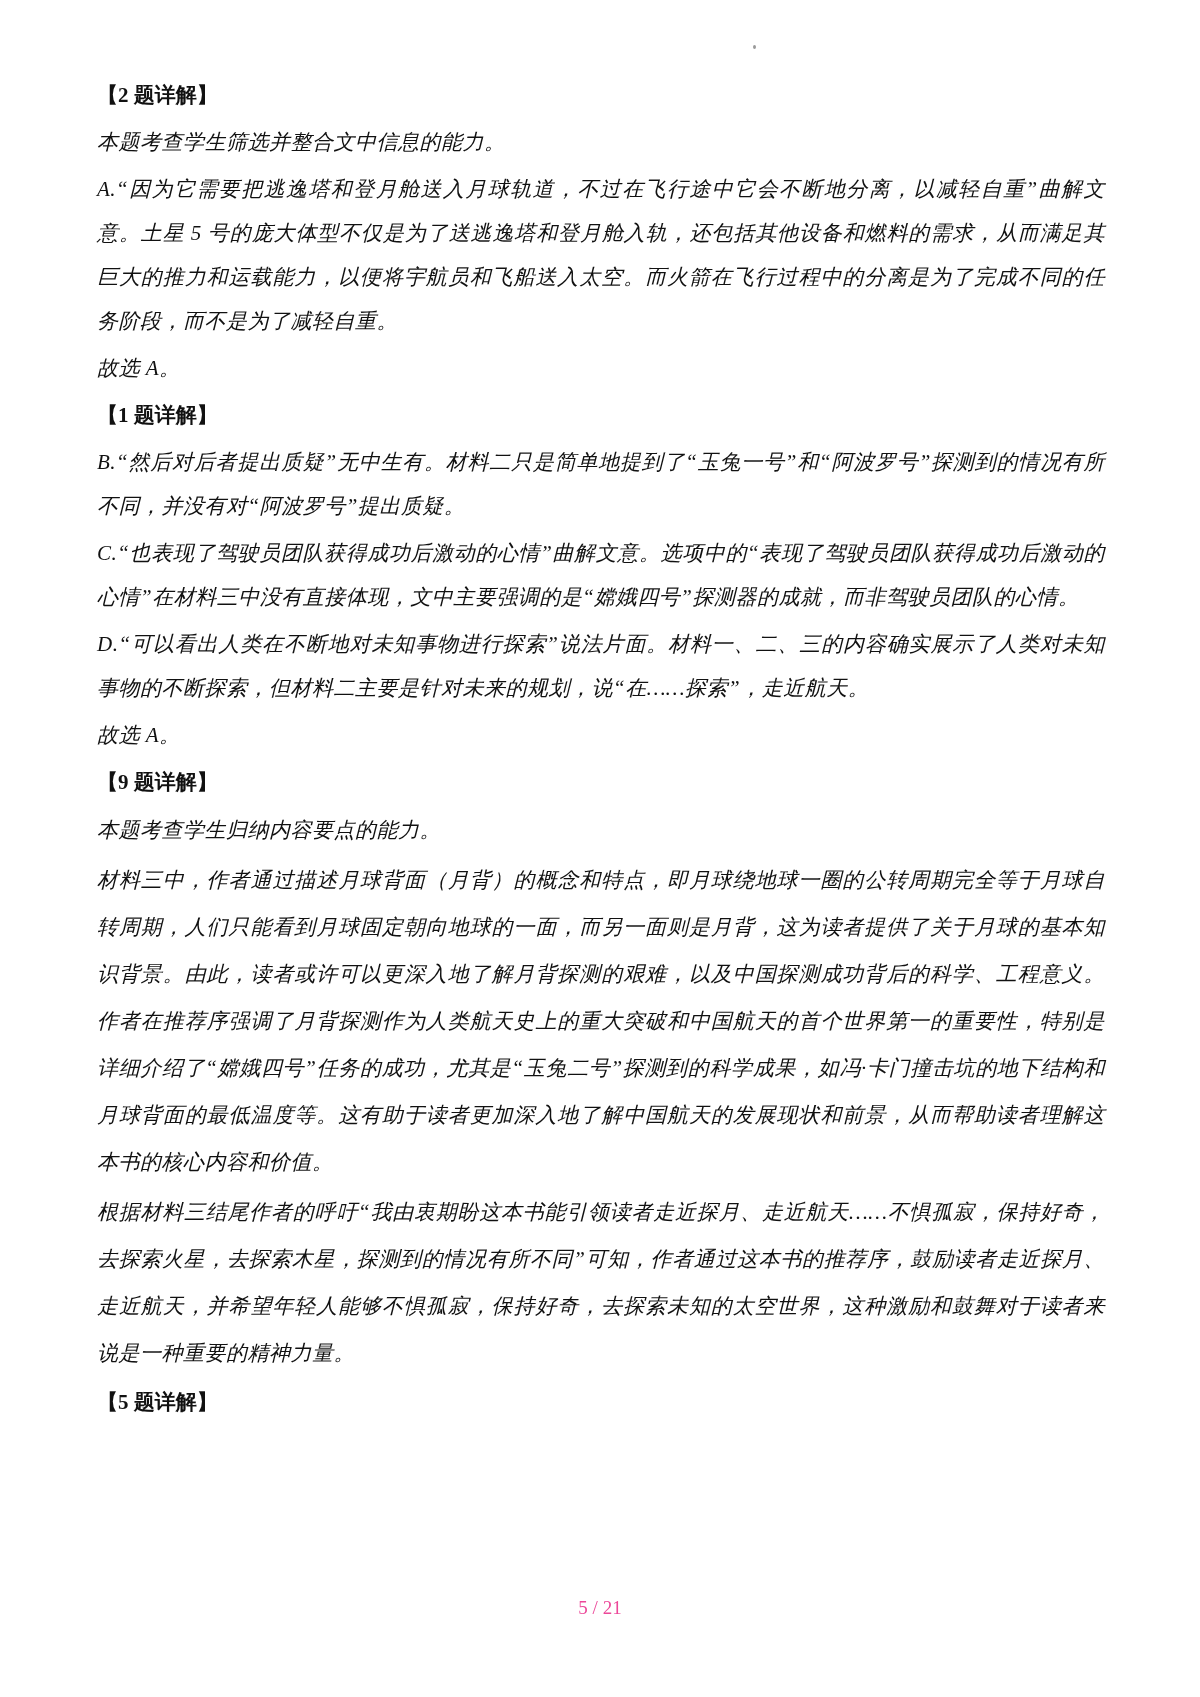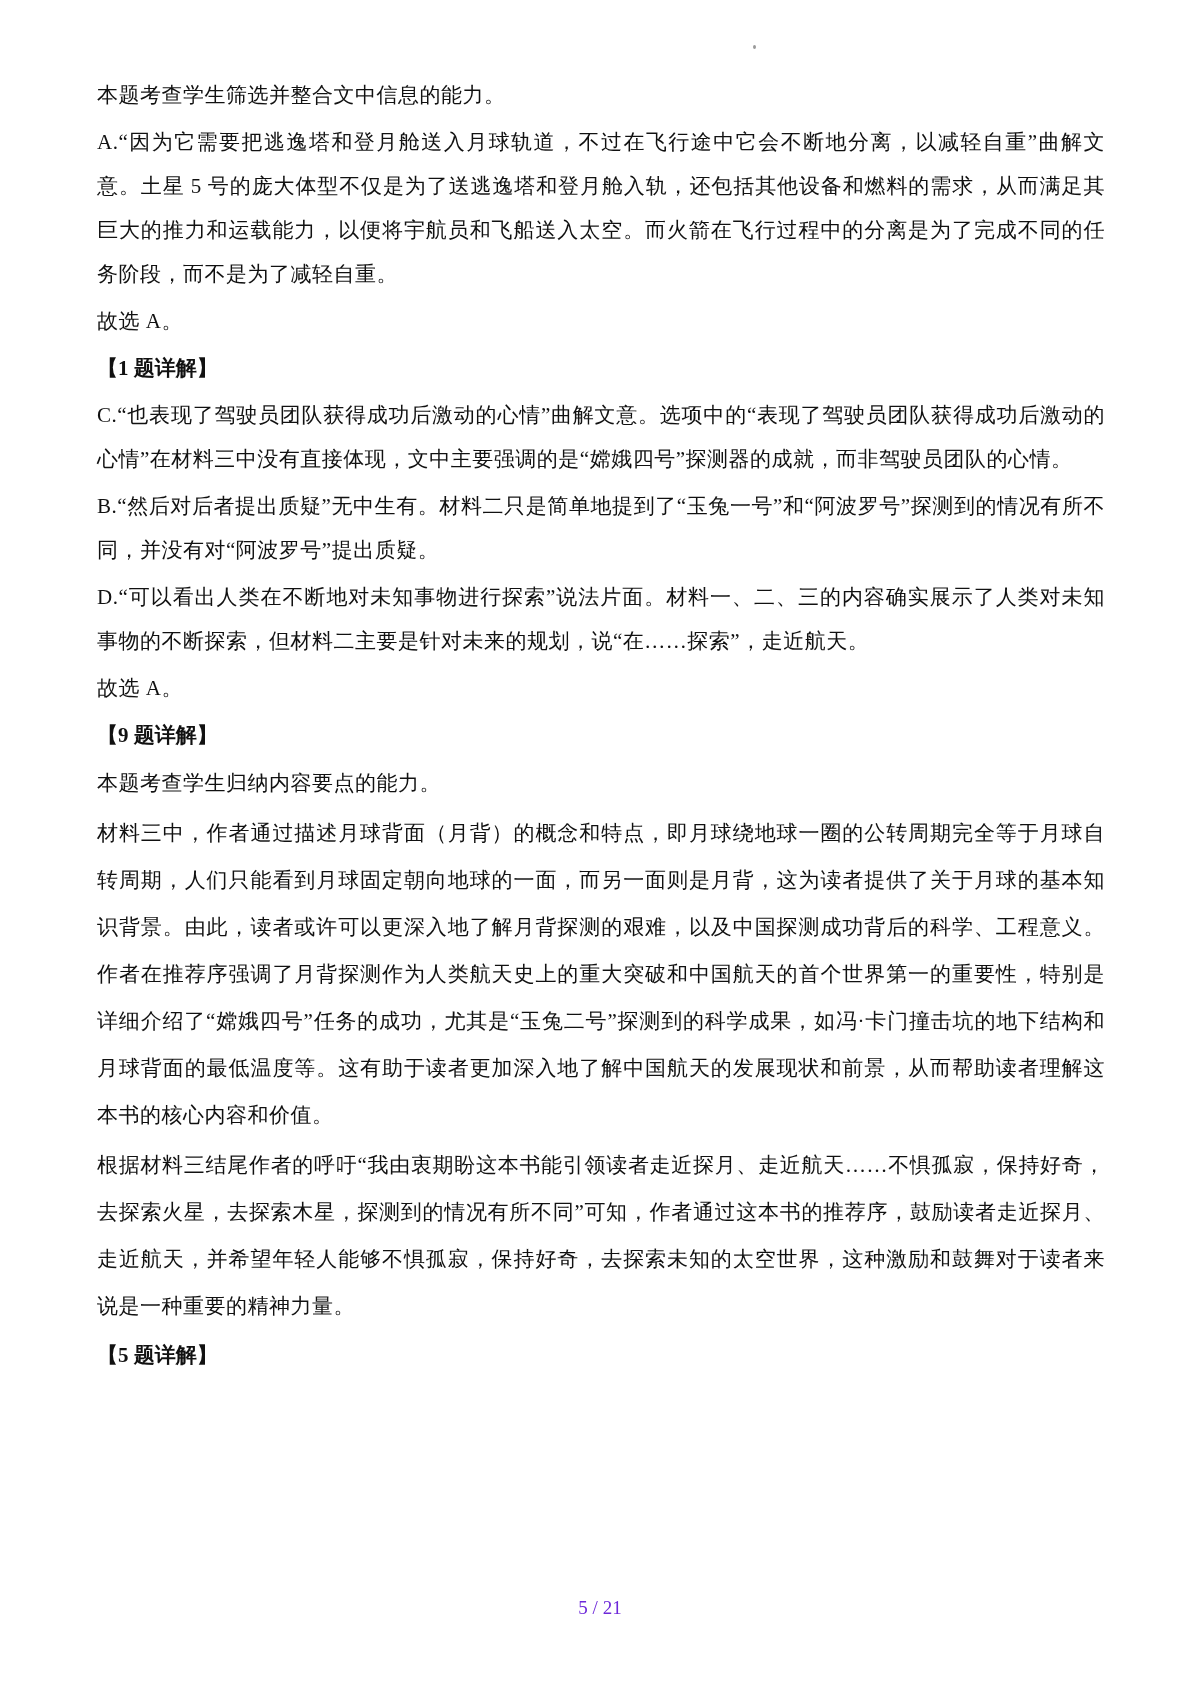--- a/index.html
+++ b/index.html
@@ -29,32 +29,33 @@
     margin: 0 0 3px 0;
     white-space: nowrap;
   }
   .para {
     font-size: 21px;
     line-height: 44px;
     margin: 0 0 3px 0;
     text-align: justify;
     text-justify: inter-ideograph;
     letter-spacing: 0.5px;
+    font-style: italic;
   }
   .section-q4 .para {
     line-height: 47px;
   }
   .footer {
     position: absolute;
     top: 1597px;
     left: 0;
     width: 100%;
     text-align: center;
     font-size: 19px;
-    color: #6d28d9;
+    color: #ec4899;
   }
   .artifact-dot {
     position: absolute;
     left: 753px;
     top: 45px;
     width: 3px;
     height: 4px;
     background: #9a9a9a;
     border-radius: 50%;
   }
@@ -62,29 +63,30 @@
 </head>
 <body>
 
 <div class="doc">
 
   <span class="artifact-dot"></span>
 
   <div class="content">
 
     <section class="section-q2">
+      <h2 class="heading">【2 题详解】</h2>
       <p class="para">本题考查学生筛选并整合文中信息的能力。</p>
       <p class="para">A.“因为它需要把逃逸塔和登月舱送入月球轨道，不过在飞行途中它会不断地分离，以减轻自重”曲解文意。土星 5 号的庞大体型不仅是为了送逃逸塔和登月舱入轨，还包括其他设备和燃料的需求，从而满足其巨大的推力和运载能力，以便将宇航员和飞船送入太空。而火箭在飞行过程中的分离是为了完成不同的任务阶段，而不是为了减轻自重。</p>
       <p class="para">故选 A。</p>
     </section>
 
     <section class="section-q3">
       <h2 class="heading">【1 题详解】</h2>
+      <p class="para">B.“然后对后者提出质疑”无中生有。材料二只是简单地提到了“玉兔一号”和“阿波罗号”探测到的情况有所不同，并没有对“阿波罗号”提出质疑。</p>
       <p class="para">C.“也表现了驾驶员团队获得成功后激动的心情”曲解文意。选项中的“表现了驾驶员团队获得成功后激动的心情”在材料三中没有直接体现，文中主要强调的是“嫦娥四号”探测器的成就，而非驾驶员团队的心情。</p>
-      <p class="para">B.“然后对后者提出质疑”无中生有。材料二只是简单地提到了“玉兔一号”和“阿波罗号”探测到的情况有所不同，并没有对“阿波罗号”提出质疑。</p>
       <p class="para">D.“可以看出人类在不断地对未知事物进行探索”说法片面。材料一、二、三的内容确实展示了人类对未知事物的不断探索，但材料二主要是针对未来的规划，说“在……探索”，走近航天。</p>
       <p class="para">故选 A。</p>
     </section>
 
     <section class="section-q4">
       <h2 class="heading">【9 题详解】</h2>
       <p class="para">本题考查学生归纳内容要点的能力。</p>
       <p class="para">材料三中，作者通过描述月球背面（月背）的概念和特点，即月球绕地球一圈的公转周期完全等于月球自转周期，人们只能看到月球固定朝向地球的一面，而另一面则是月背，这为读者提供了关于月球的基本知识背景。由此，读者或许可以更深入地了解月背探测的艰难，以及中国探测成功背后的科学、工程意义。作者在推荐序强调了月背探测作为人类航天史上的重大突破和中国航天的首个世界第一的重要性，特别是详细介绍了“嫦娥四号”任务的成功，尤其是“玉兔二号”探测到的科学成果，如冯·卡门撞击坑的地下结构和月球背面的最低温度等。这有助于读者更加深入地了解中国航天的发展现状和前景，从而帮助读者理解这本书的核心内容和价值。</p>
       <p class="para">根据材料三结尾作者的呼吁“我由衷期盼这本书能引领读者走近探月、走近航天……不惧孤寂，保持好奇，去探索火星，去探索木星，探测到的情况有所不同”可知，作者通过这本书的推荐序，鼓励读者走近探月、走近航天，并希望年轻人能够不惧孤寂，保持好奇，去探索未知的太空世界，这种激励和鼓舞对于读者来说是一种重要的精神力量。</p>
     </section>

